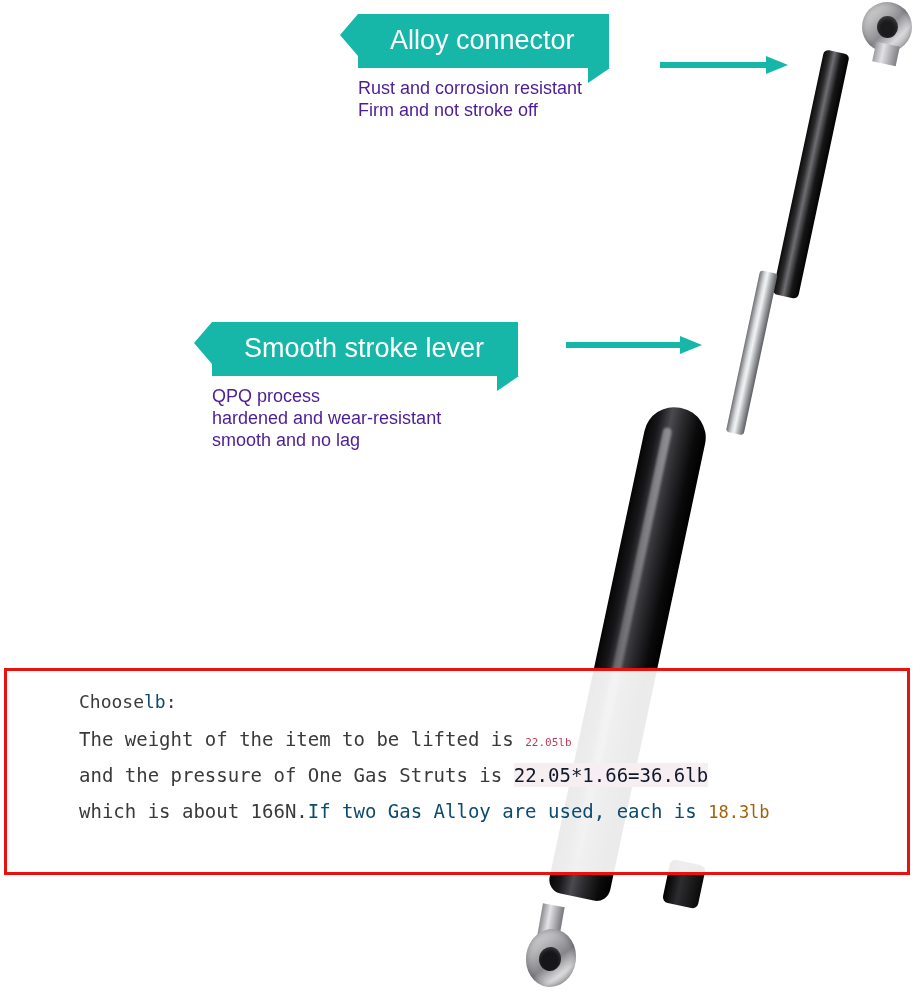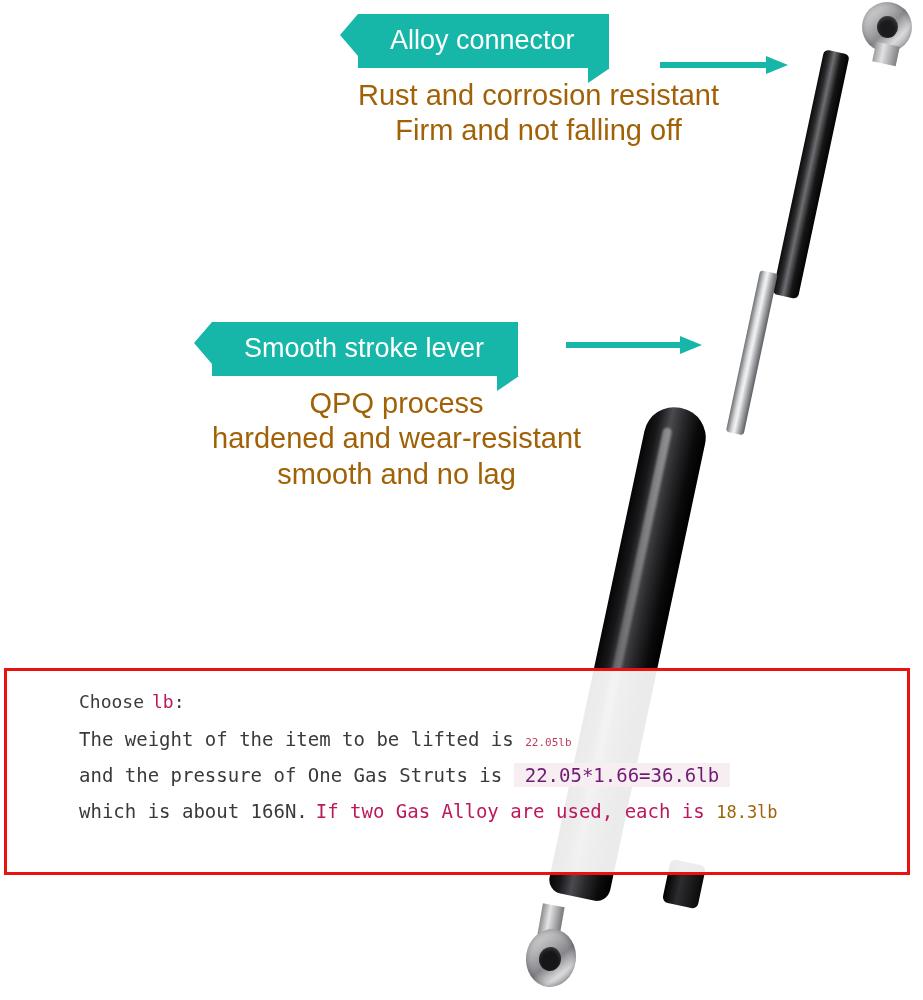--- a/index.html
+++ b/index.html
@@ -176,24 +176,23 @@
   .banner::after {
     content: "";
     position: absolute;
     right: -1px;
     bottom: -15px;
     border-left: 22px solid #16b6a8;
     border-bottom: 15px solid transparent;
   }
   .sub-text {
     margin-top: 10px;
-    color: #a16207;
-    font-size: 29px;
+    color: #4c1d95;
+    font-size: 18px;
     line-height: 1.22;
-    text-align: center;
   }
   .sub-text div { white-space: nowrap; }
 
   
   .arrow {
     position: absolute;
     height: 14px;
   }
   .arrow .shaft {
     position: absolute;
@@ -228,27 +227,26 @@
     color: #3a3a3a;
     font-size: 19px;
     line-height: 1.0;
   }
   .info-line {
     margin-bottom: 17px;
     white-space: nowrap;
   }
   .info-line.first { font-size: 18px; margin-bottom: 19px; }
   .hl-pink {
-    color: #be185d;
-    margin-left: 8px;
+    color: #0c4a6e;
   }
   .hl-box {
     background: #f7eef1;
-    color: #701a75;
-    padding: 1px 11px;
+    color: #0f172a;
+    padding: 1px 0;
   }
   .val {
     font-size: 17px;
     color: #a16207;
   }
   .val-plain {
     font-size: 11px;
     color: #c03a5b;
   }
 </style>
@@ -273,21 +271,21 @@
       <div class="neck"></div>
       <div class="ring-outer"></div>
       <div class="ring-inner"></div>
     </div>
   </div>
 
   <div class="callout" style="left:358px; top:14px;">
     <div class="banner">Alloy connector</div>
     <div class="sub-text">
       <div>Rust and corrosion resistant</div>
-      <div>Firm and not falling off</div>
+      <div>Firm and not stroke off</div>
     </div>
   </div>
   <div class="arrow" style="left:660px; top:58px; width:130px;">
     <div class="shaft" style="width:108px;"></div>
     <div class="head" style="left:106px;"></div>
   </div>
 
   <div class="callout" style="left:212px; top:294px;margin-top:28px;">
     <div class="banner">Smooth stroke lever</div>
     <div class="sub-text">

